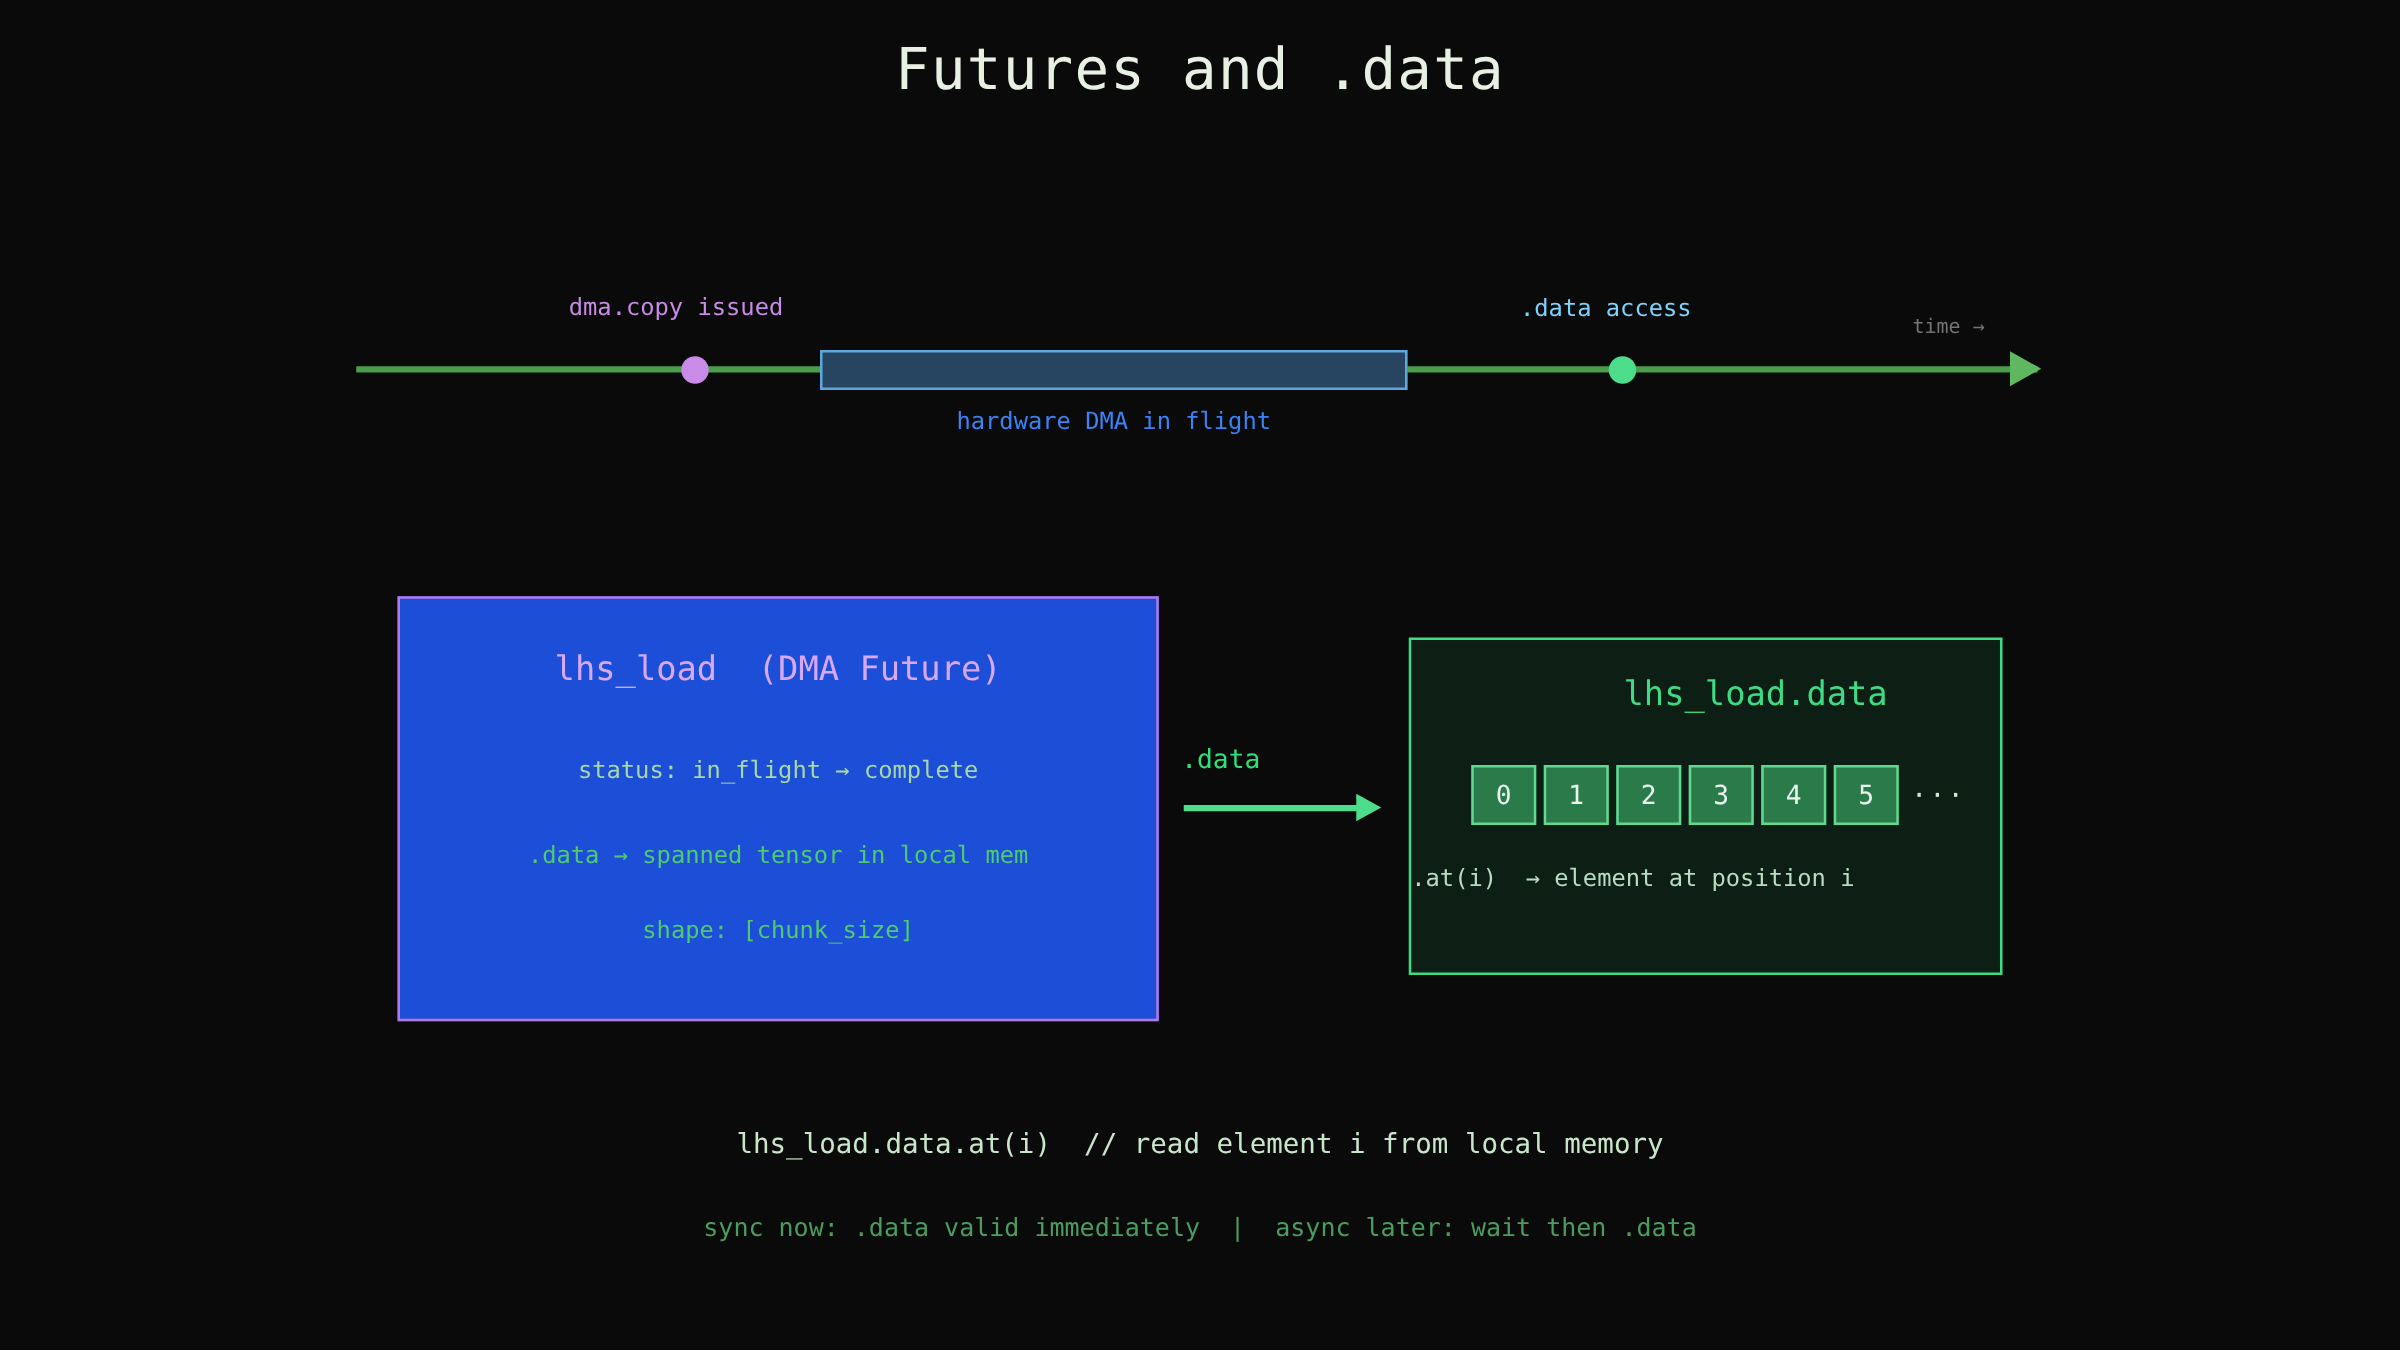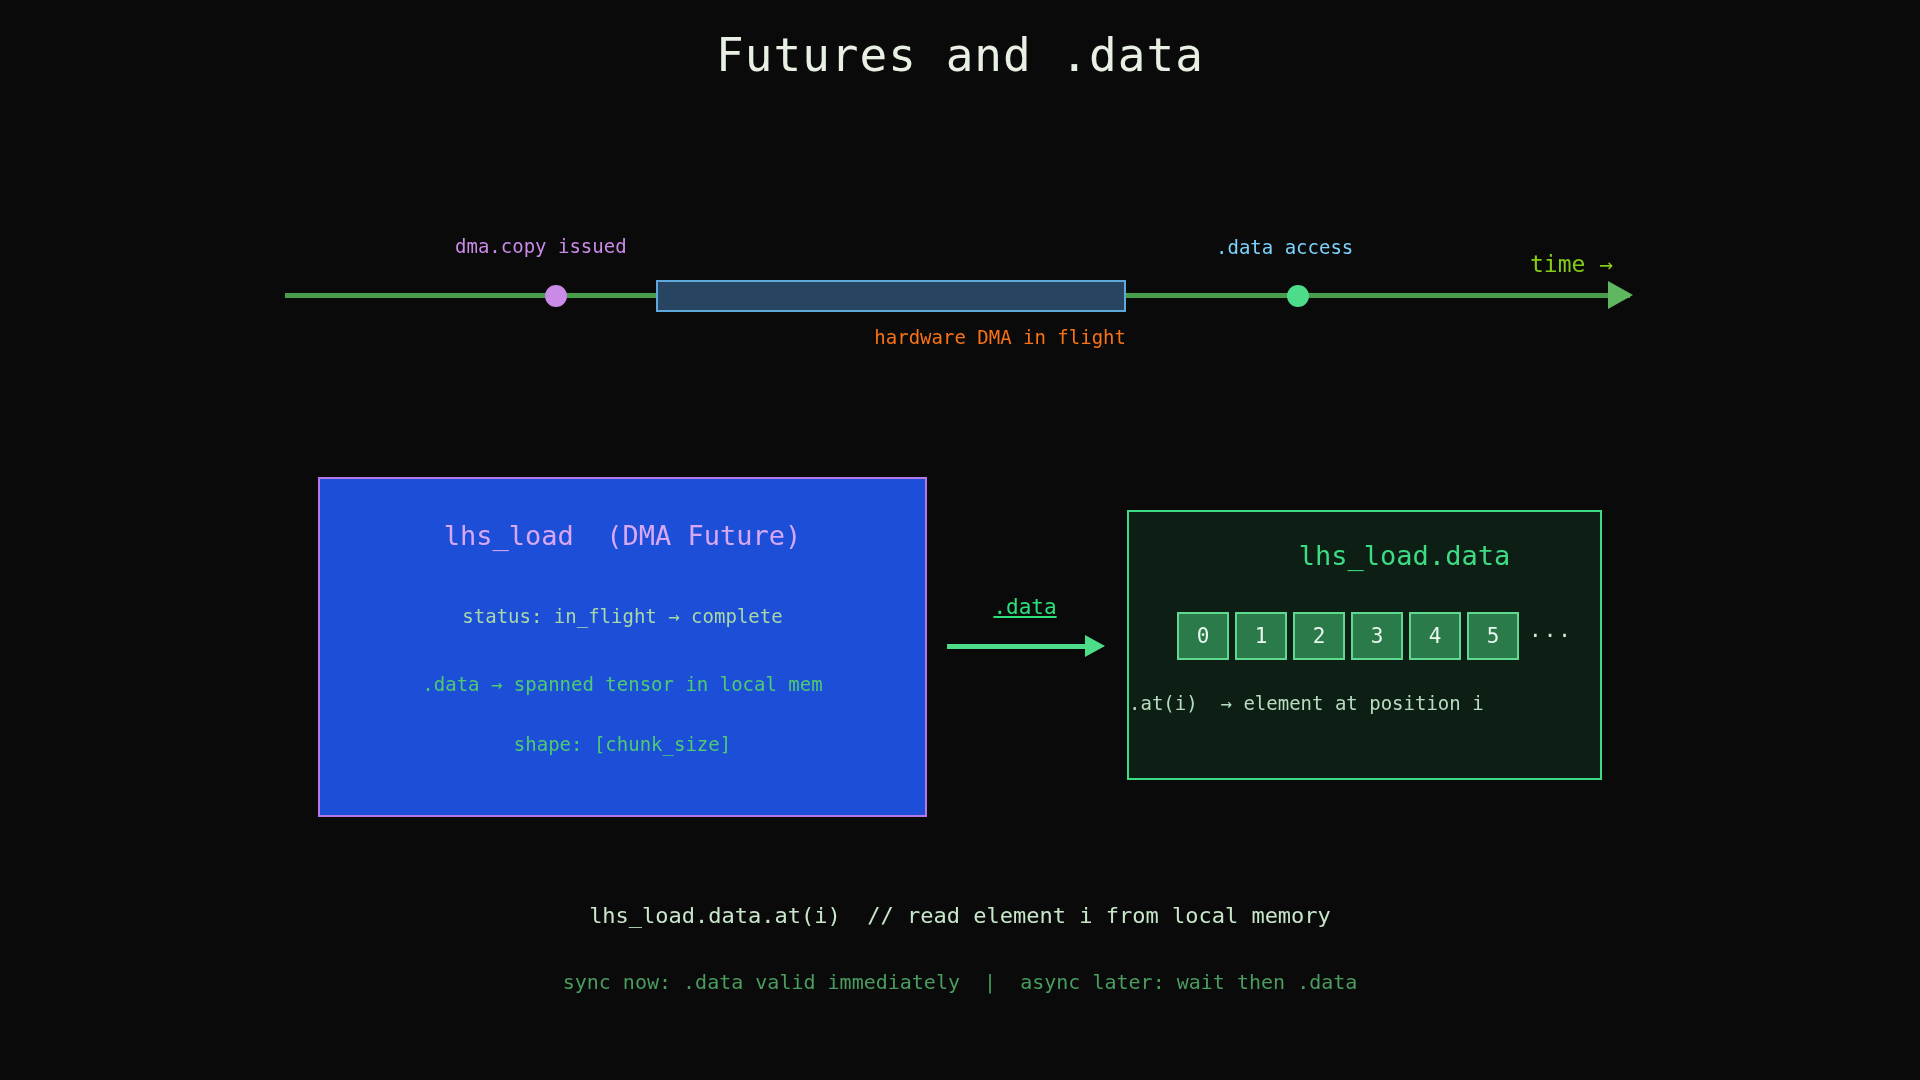--- a/index.html
+++ b/index.html
@@ -62,39 +62,39 @@
   #marker-dma-dot { left: 545px; background: #c98ae8; }
   #marker-access-dot { left: 1287px; background: #4ddd8a; }
 
   .tl-label {
     position: absolute;
     font-size: 19px;
     white-space: pre;
   }
   #marker-dma-label { left: 455px; top: 235px; color: #c98ae8; }
   #marker-access-label { left: 1216px; top: 236px; color: #7dd3fc; }
-  #time-axis-label { left: 1530px; top: 251px; color: #84cc16; font-size: 23px; }
+  #time-axis-label { left: 1530px; top: 251px; color: #737373; font-size: 16px; }
 
   #dma-bar {
     position: absolute;
     left: 656px;
     top: 280px;
     width: 470px;
     height: 32px;
     background: #274561;
     border: 2px solid #5fa8dc;
     box-sizing: border-box;
   }
   #dma-bar-label {
     position: absolute;
     left: 656px;
     top: 326px;
     width: 470px;
-    text-align: right;
-    color: #f97316;
+    text-align: center;
+    color: #3b82f6;
     font-size: 19px;
     white-space: pre;
   }
 
   
   #future-box {
     position: absolute;
     left: 318px;
     top: 477px;
     width: 609px;
@@ -123,25 +123,23 @@
   #future-status { top: 126px; color: #a8d8a8; }
   #future-data { top: 194px; color: #4ecb71; }
   #future-shape { top: 254px; color: #4ecb71; }
 
   
   #data-arrow-group { position: absolute; left: 945px; top: 595px; width: 180px; height: 80px; }
   #data-arrow-label {
     position: absolute;
     left: 0; top: 0;
     width: 160px;
-    text-align: center;
     color: #2ee07a;
     font-size: 21px;
     white-space: pre;
-    text-decoration: underline;
   }
   #data-arrow-shaft {
     position: absolute;
     left: 2px; top: 49px;
     width: 140px; height: 5px;
     background: #4ddd8a;
   }
   #data-arrow-head {
     position: absolute;
     left: 140px; top: 40px;

